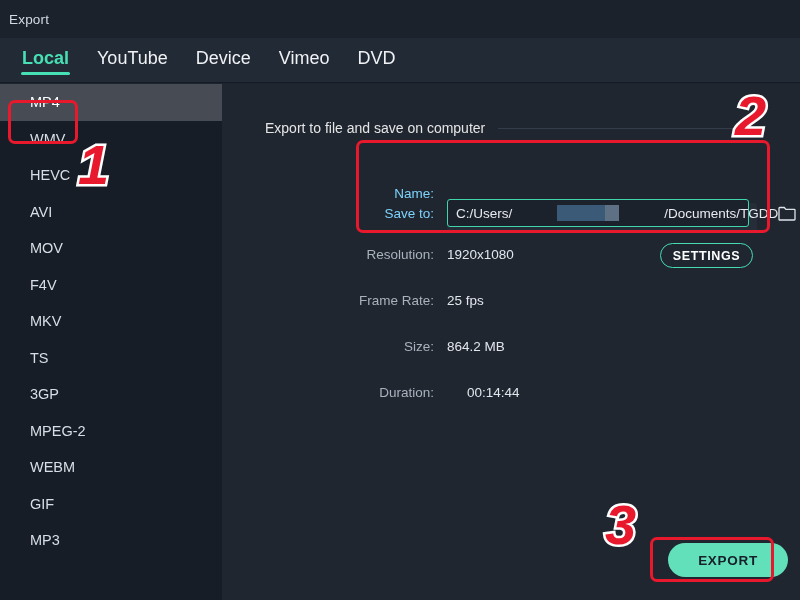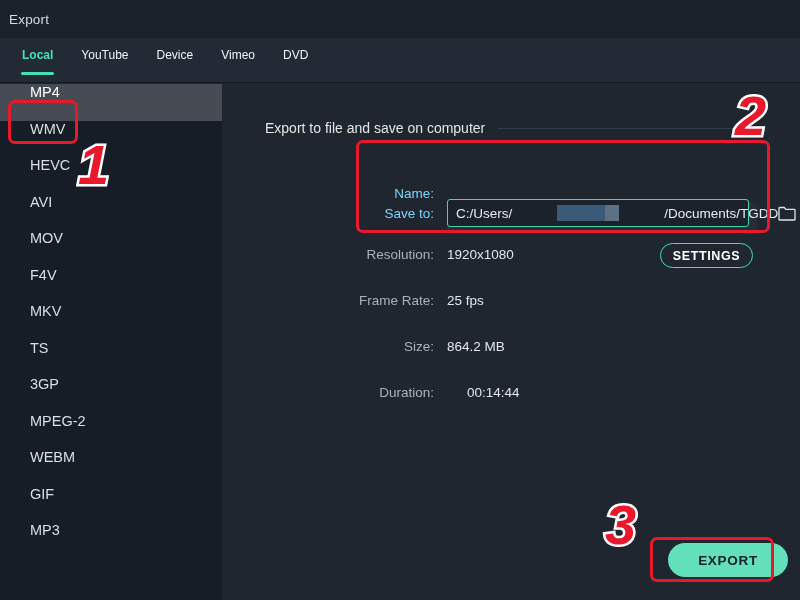--- a/index.html
+++ b/index.html
@@ -46,21 +46,21 @@
     background: #222a35;
     border-bottom: 1px solid #151b23;
     display: flex;
     align-items: flex-start;
     padding-left: 8px;
     box-sizing: border-box;
   }
   .tab {
     position: relative;
     padding: 10px 14px 0 14px;
-    font-size: 12px;
+    font-size: 18px;
     color: #f0f2f5;
     cursor: pointer;
     height: 44px;
     box-sizing: border-box;
   }
   .tab.active {
     color: #47e0b4;
     font-weight: bold;
   }
   .tab.active::after {
@@ -77,20 +77,21 @@
   .sidebar {
     position: absolute;
     left: 0; top: 84px;
     width: 222px; height: 516px;
     background: #161d26;
     overflow: hidden;
   }
   .fmt-item {
     height: 36.5px;
     display: flex;
+    align-items: center;
     padding-left: 30px;
     font-size: 14.5px;
     color: #d9dee6;
     cursor: pointer;
     box-sizing: border-box;
   }
   .fmt-item.selected {
     background: #474c54;
     color: #ffffff;
   }

